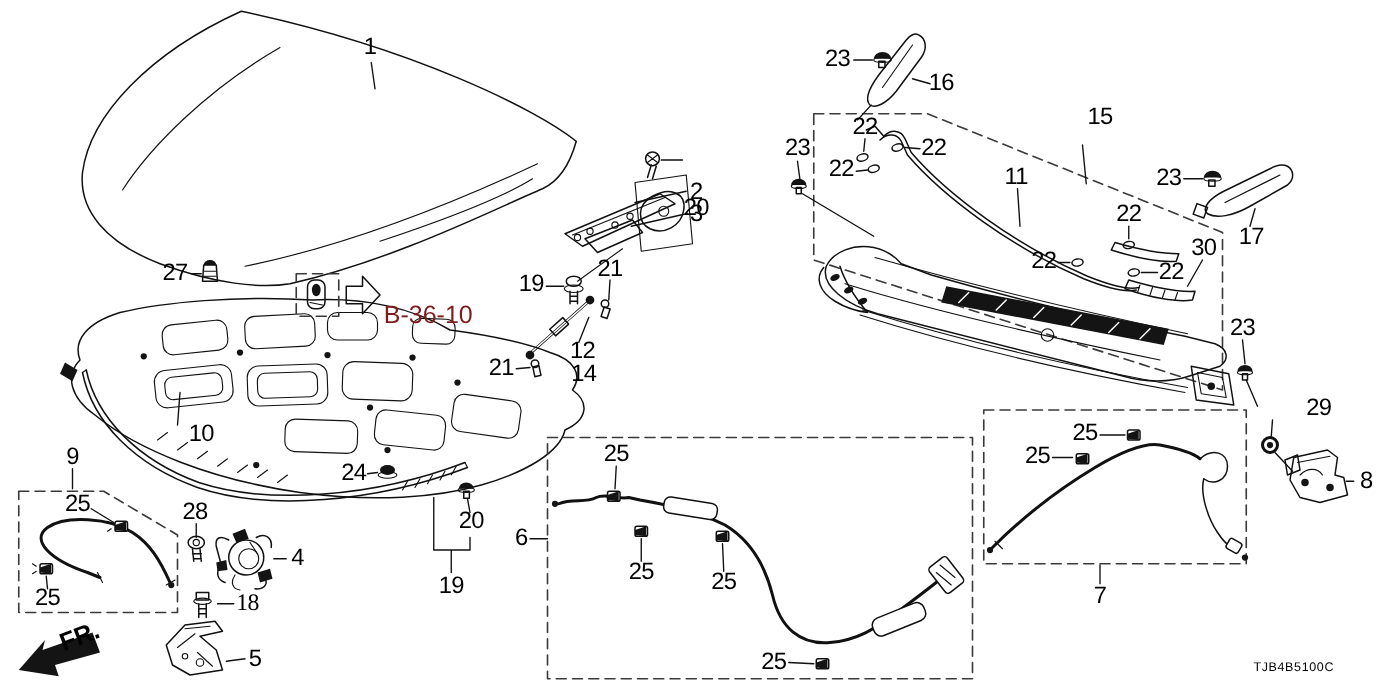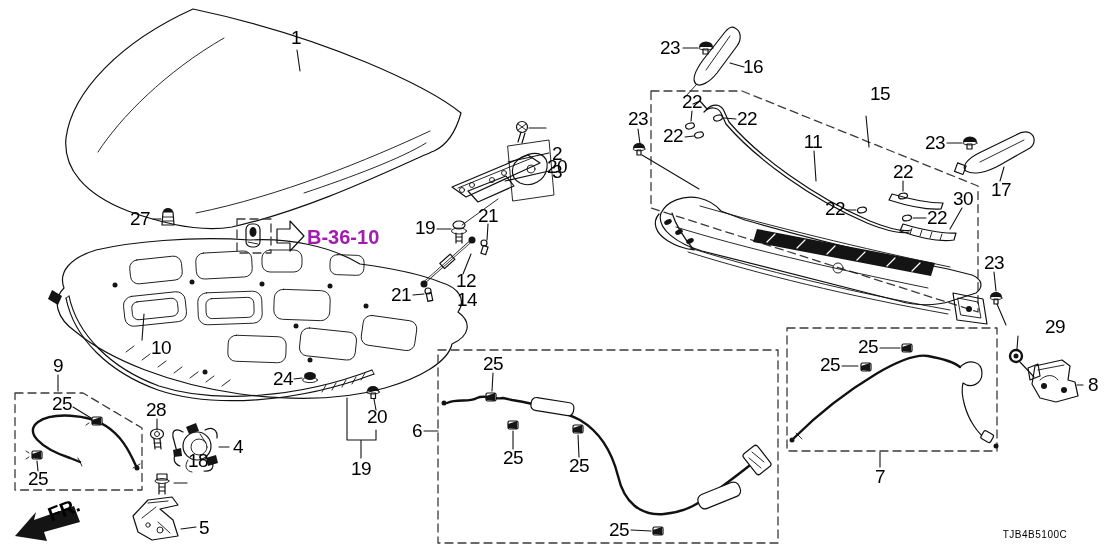--- a/index.html
+++ b/index.html
@@ -12,22 +12,22 @@
   #art .med{stroke-width:1.2;}
   #art .bold{stroke-width:2.4;}
   #art .fill{fill:#141414;stroke:none;}
   #art .wfill{fill:#fff;}
   #art .dash{stroke:#3a3a3a;stroke-width:1.3;stroke-dasharray:8 5;}
   #art .lead{stroke:#111;stroke-width:1.1;}
   #art .white{stroke:#fff;stroke-width:1.2;}
   #callout-layer{position:absolute;left:0;top:0;width:100%;height:100%;pointer-events:none;}
   .callout{position:absolute;transform:translate(-50%,-50%);font-size:19px;color:#000;
            white-space:nowrap;letter-spacing:-0.5px;}
-  .ref-label{position:absolute;left:307px;top:237px;transform:translate(0,-50%);
-             font-size:20px;font-weight:700;color:#a21caf;letter-spacing:0;}
+  .ref-label{position:absolute;left:307px;top:253px;transform:translate(0,-50%);
+             font-size:20px;font-weight:400;color:#7f1d1d;letter-spacing:0;}
   .dir-label{position:absolute;left:64px;top:510px;transform:translate(-50%,-50%) rotate(-21deg);
              font-size:20px;font-weight:700;color:#000;}
   .code-label{position:absolute;left:1035px;top:534px;transform:translate(-50%,-50%);
               font-size:10px;color:#000;letter-spacing:0.5px;}
 </style>
 </head>
 <body>
 
 <div id="stage">
 
@@ -374,21 +374,21 @@
       <div class="callout" style="left: 1093px; top: 385px;">8</div>
       <div class="callout" style="left: 58px; top: 366px;">9</div>
       <div class="callout" style="left: 141px; top: 348px; margin-left: 20px;">10</div>
       <div class="callout" style="left: 813px; top: 142px;">11</div>
       <div class="callout" style="left: 466px; top: 281px;">12</div>
       <div class="callout" style="left: 361px; top: 469px;">19</div>
       <div class="callout" style="left: 467px; top: 300px; text-align: right;">14</div>
       <div class="callout" style="left: 864px; top: 94px; margin-left: 16px;">15</div>
       <div class="callout" style="left: 753px; top: 67px;">16</div>
       <div class="callout" style="left: 1001px; top: 190px;">17</div>
-      <div class="callout" style="left: 198px; top: 461px;">18</div>
+      <div class="callout" style="left: 198px; top: 483px; font-family: Liberation Serif, serif;">18</div>
       <div class="callout" style="left: 425px; top: 228px;">19</div>
       <div class="callout" style="left: 557px; top: 128px; margin-top: 39px;">20</div>
       <div class="callout" style="left: 488px; top: 216px;">21</div>
       <div class="callout" style="left: 401px; top: 295px;">21</div>
       <div class="callout" style="left: 692px; top: 102px;">22</div>
       <div class="callout" style="left: 673px; top: 136px;">22</div>
       <div class="callout" style="left: 747px; top: 119px;">22</div>
       <div class="callout" style="left: 903px; top: 172px;">22</div>
       <div class="callout" style="left: 835px; top: 209px;">22</div>
       <div class="callout" style="left: 937px; top: 218px;">22</div>

